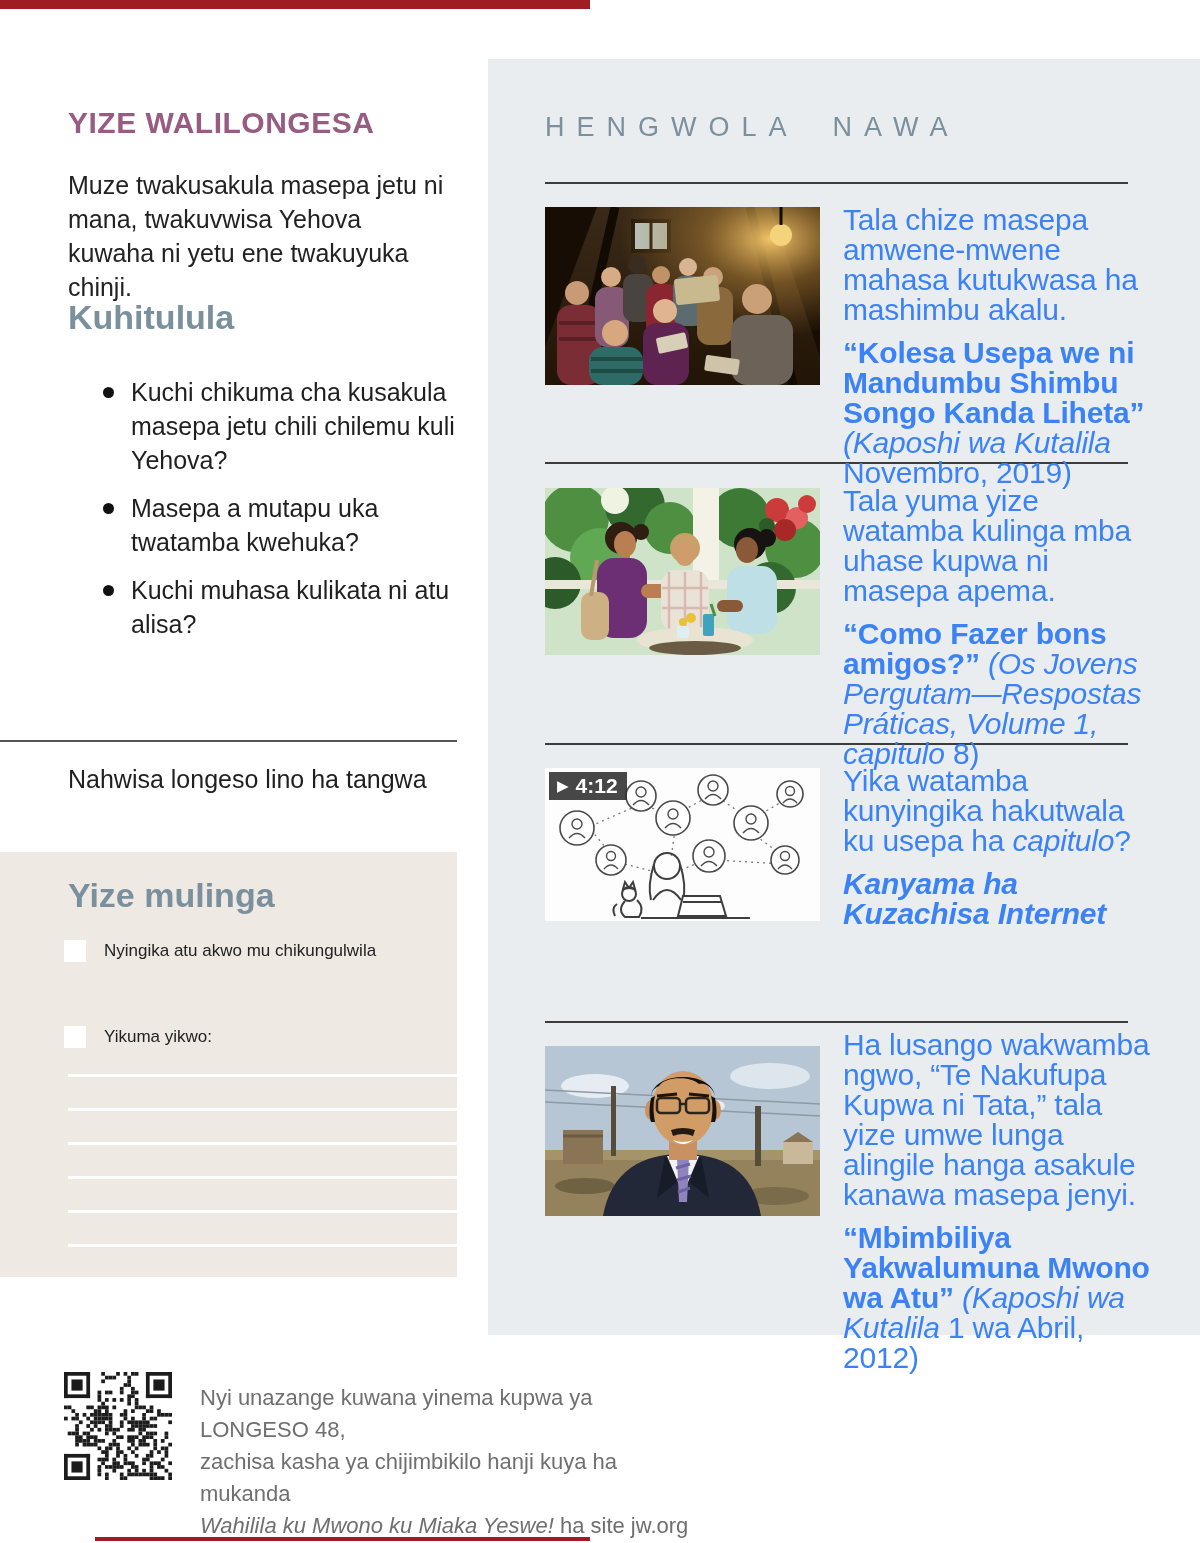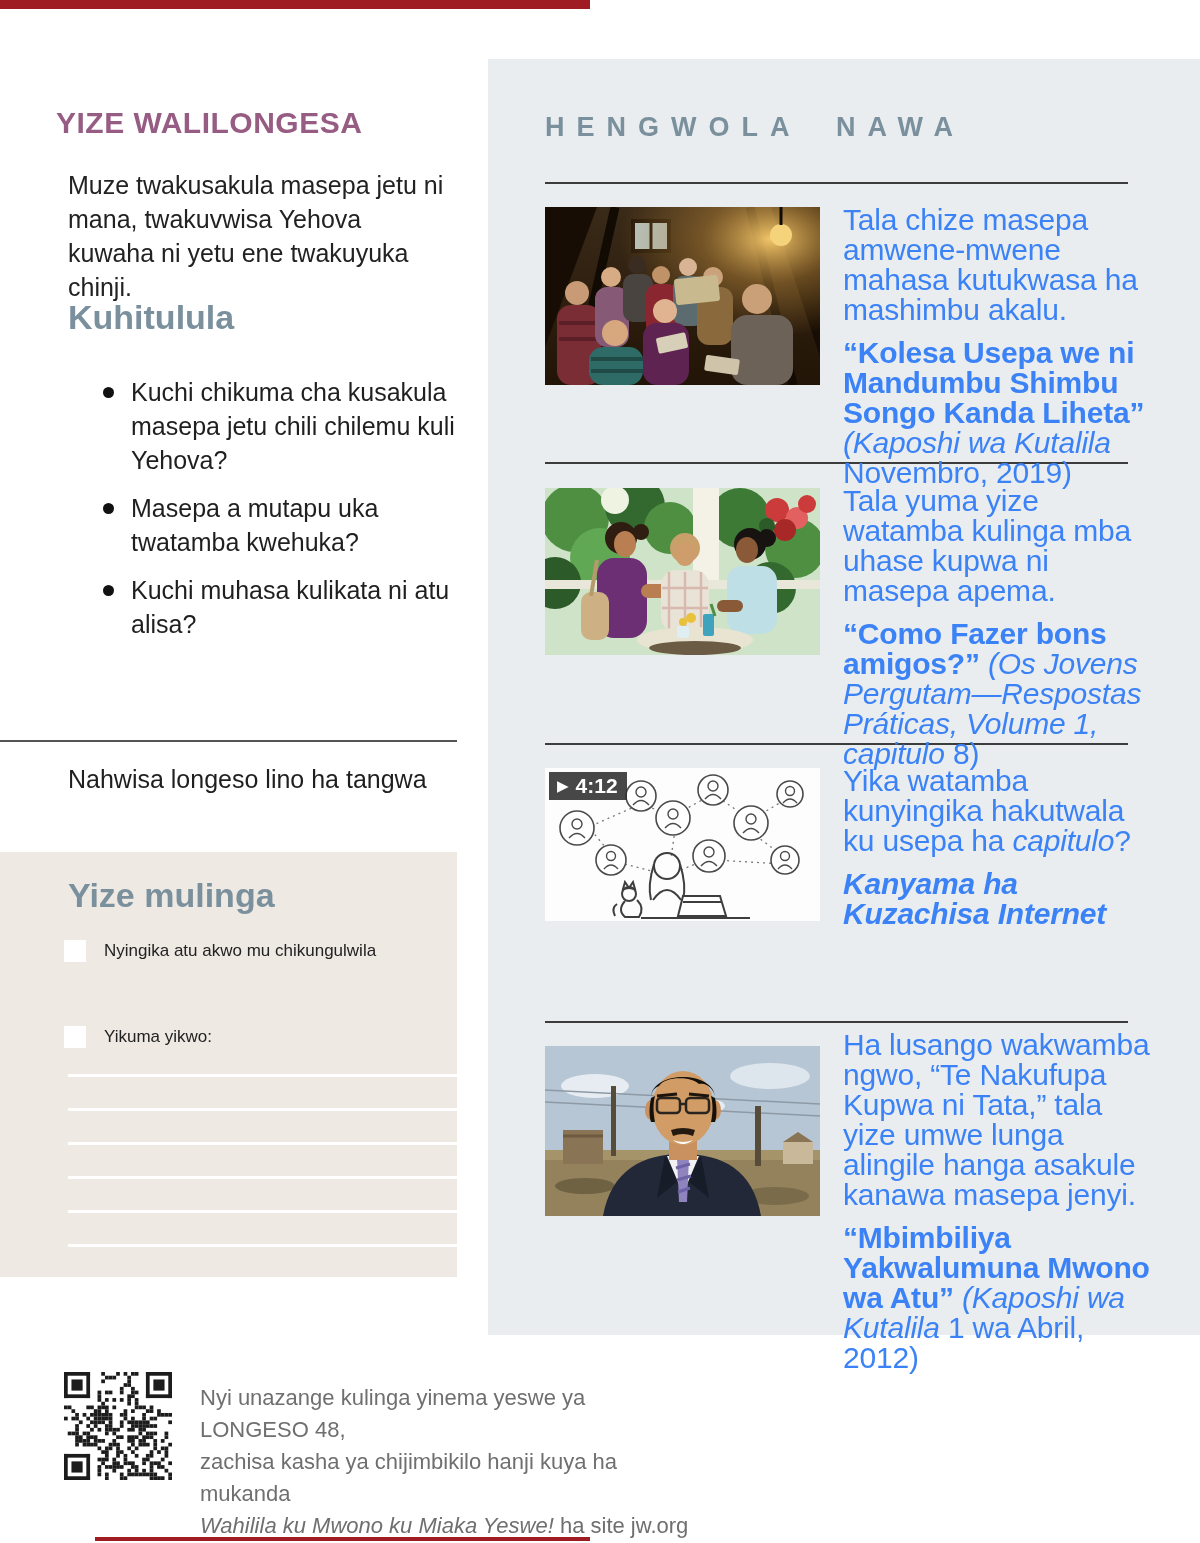--- a/index.html
+++ b/index.html
@@ -4,42 +4,42 @@
 <style>
   html,body{margin:0;padding:0;background:#fff;}
   .page{position:relative;width:1200px;height:1543px;background:#ffffff;overflow:hidden;
         font-family:"Liberation Sans","DejaVu Sans",sans-serif;color:#1f1f1f;}
 
   
   .topbar{position:absolute;left:0;top:0;width:590px;height:9px;background:#9E1C22;}
   .botline{position:absolute;left:95px;top:1537px;width:495px;height:4px;background:#9E1C22;}
 
   
-  .title{position:absolute;left:56px;top:106px;font-size:30px;font-weight:bold;
+  .title{position:absolute;left:68px;top:106px;font-size:30px;font-weight:bold;
          letter-spacing:0.5px;color:#975C83;}
   .intro{position:absolute;left:68px;top:168px;width:385px;font-size:25px;line-height:34px;color:#222;}
   .h-slate{font-weight:bold;color:#7B909D;}
   .review-h{position:absolute;left:68px;top:298px;font-size:34px;}
   .bullets{position:absolute;left:90px;top:362px;width:360px;margin:13px;padding:0;list-style:none;}
   .bullets li{position:relative;padding-left:28px;margin-bottom:14px;font-size:25px;line-height:34px;}
   .bullets li .dot{position:absolute;left:0;top:12px;width:11px;height:11px;border-radius:50%;background:#111;}
   .lrule{position:absolute;left:0;top:740px;width:457px;height:2px;background:#555;}
   .note{position:absolute;left:68px;top:762px;width:400px;font-size:25px;line-height:34px;}
 
   .goalsbox{position:absolute;left:0;top:852px;width:457px;height:425px;background:#EFE9E4;}
   .goals-h{position:absolute;left:68px;top:24px;font-size:34px;}
   .chk-row{position:absolute;left:64px;display:flex;}
   .chk{width:22px;height:22px;background:#fff;margin-top:6px;flex:none;}
   .chk-label{margin-left:18px;width:280px;font-size:17px;line-height:34px;color:#222;}
   .wlines{position:absolute;left:68px;top:222px;width:389px;}
   .wline{height:3px;background:#ffffff;margin-bottom:31px;}
 
   
   .panel{position:absolute;left:488px;top:59px;width:712px;height:1276px;background:#E9EDF0;}
-  .panel-h{position:absolute;left:545px;top:112px;font-size:27px;font-weight:bold;
+  .panel-h{position:absolute;left:545px;top:112px;font-size:27px;font-weight:normal;
            letter-spacing:12px;word-spacing:16px;color:#7B909D;}
   .rrule{position:absolute;left:545px;width:583px;height:2px;background:#3C3C3C;}
   .thumb{position:absolute;left:545px;width:275px;overflow:hidden;}
   .thumb svg{display:block;}
   .itext{position:absolute;left:843px;width:310px;font-size:30px;line-height:30px;
           letter-spacing:-0.2px;color:#3b82f6;}
   .itext p{margin:0 0 13px 0;}
   .b{font-weight:bold;}
   .i{font-style:italic;}
   .bi{font-weight:bold;font-style:italic;}
@@ -613,18 +613,18 @@
       <rect x="11" y="28" width="1" height="1" fill="#1c1c1c"></rect>
       <rect x="15" y="28" width="1" height="1" fill="#1c1c1c"></rect>
       <rect x="16" y="28" width="1" height="1" fill="#1c1c1c"></rect>
       <rect x="23" y="28" width="1" height="1" fill="#1c1c1c"></rect>
       <rect x="24" y="28" width="1" height="1" fill="#1c1c1c"></rect>
       <rect x="25" y="28" width="1" height="1" fill="#1c1c1c"></rect>
       <rect x="26" y="28" width="1" height="1" fill="#1c1c1c"></rect>
       <rect x="28" y="28" width="1" height="1" fill="#1c1c1c"></rect>
     </svg>
   <div class="ftext">
-    <div>Nyi unazange kulinga yinema yeswe ya LONGESO 48,</div>
+    <div>Nyi unazange kuwana yinema kupwa ya LONGESO 48,</div>
     <div>zachisa kasha ya chijimbikilo hanji kuya ha mukanda</div>
     <div><span class="i">Wahilila ku Mwono ku Miaka Yeswe!</span><span> ha site jw.org</span></div>
   </div>
 
 </div>
 
 </body></html>

